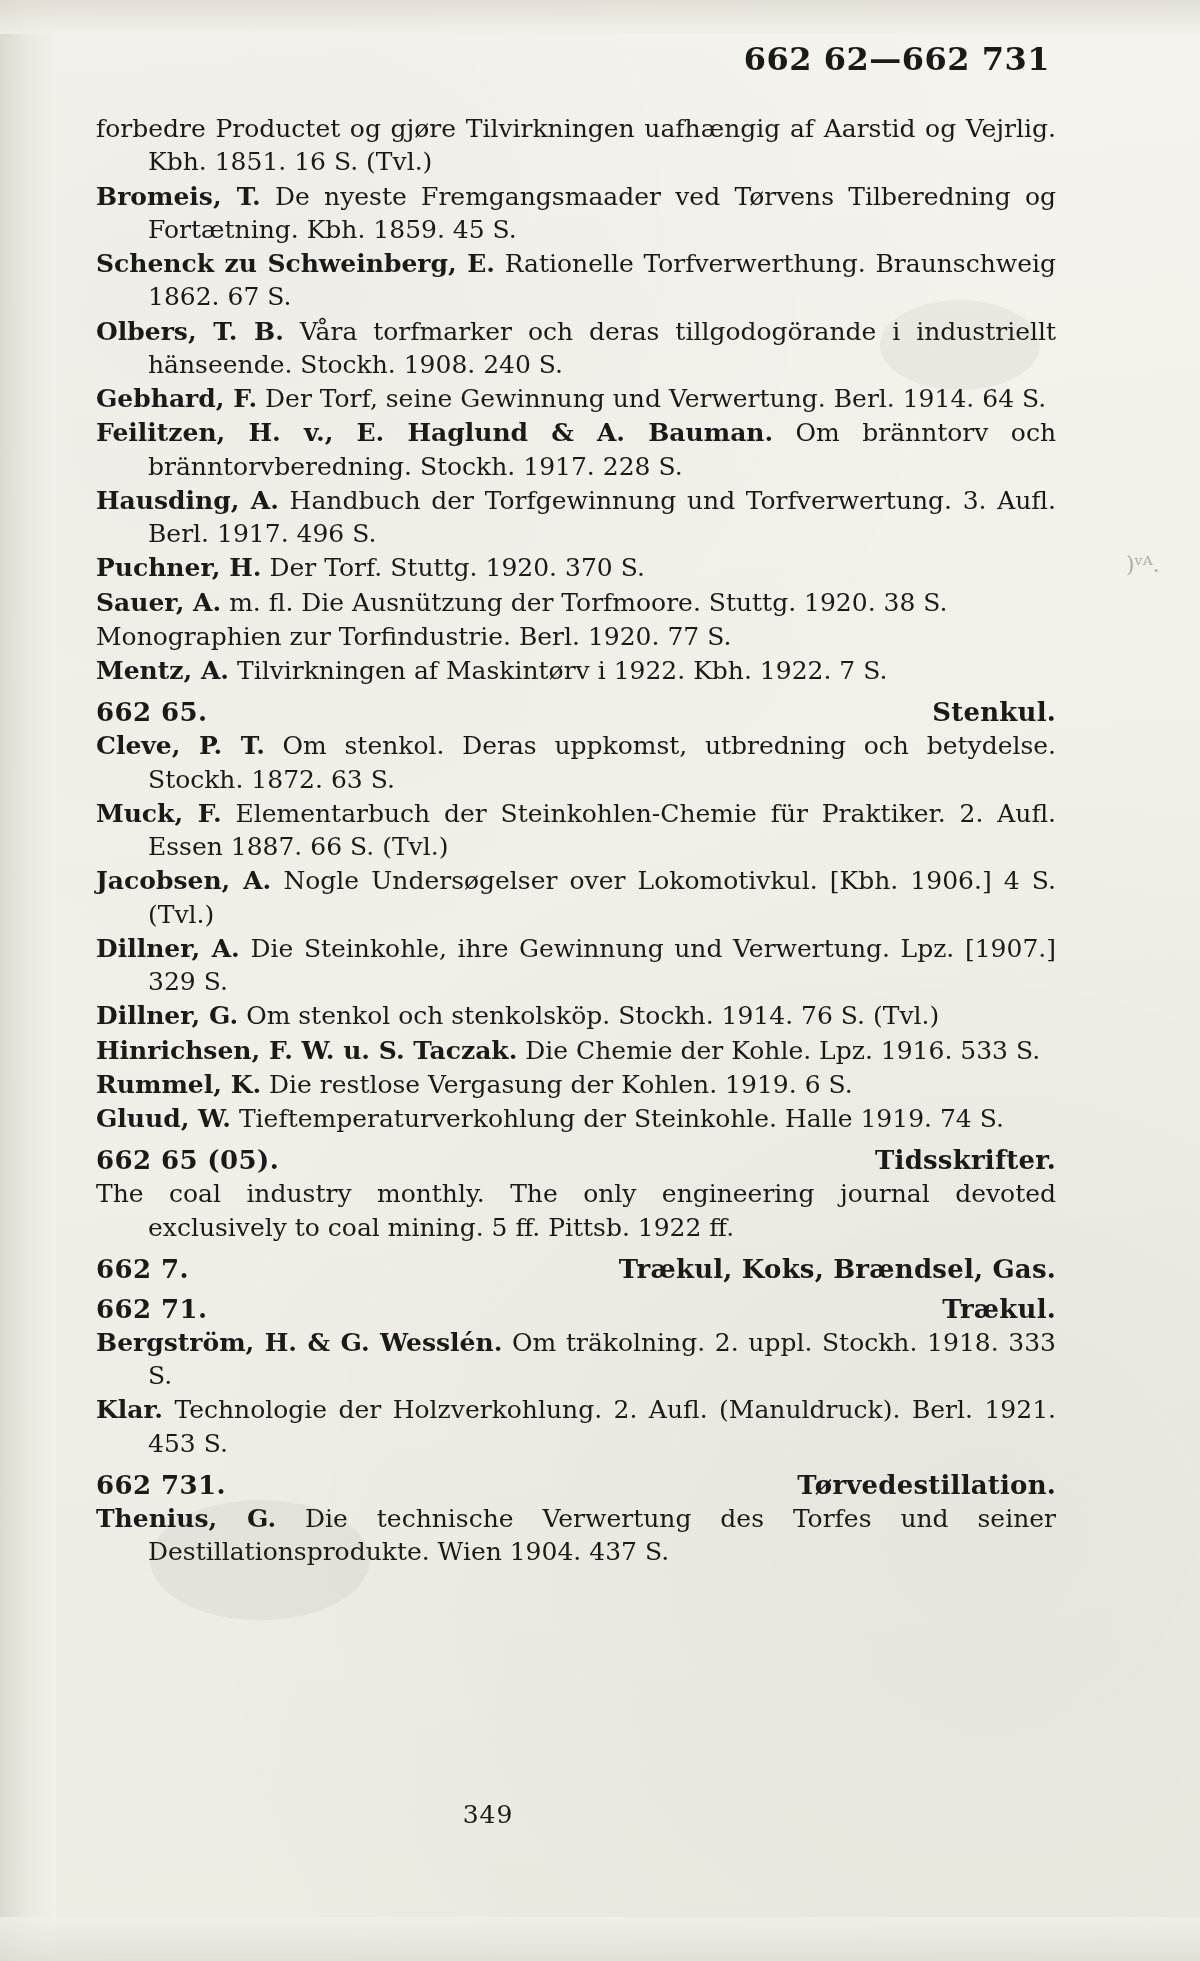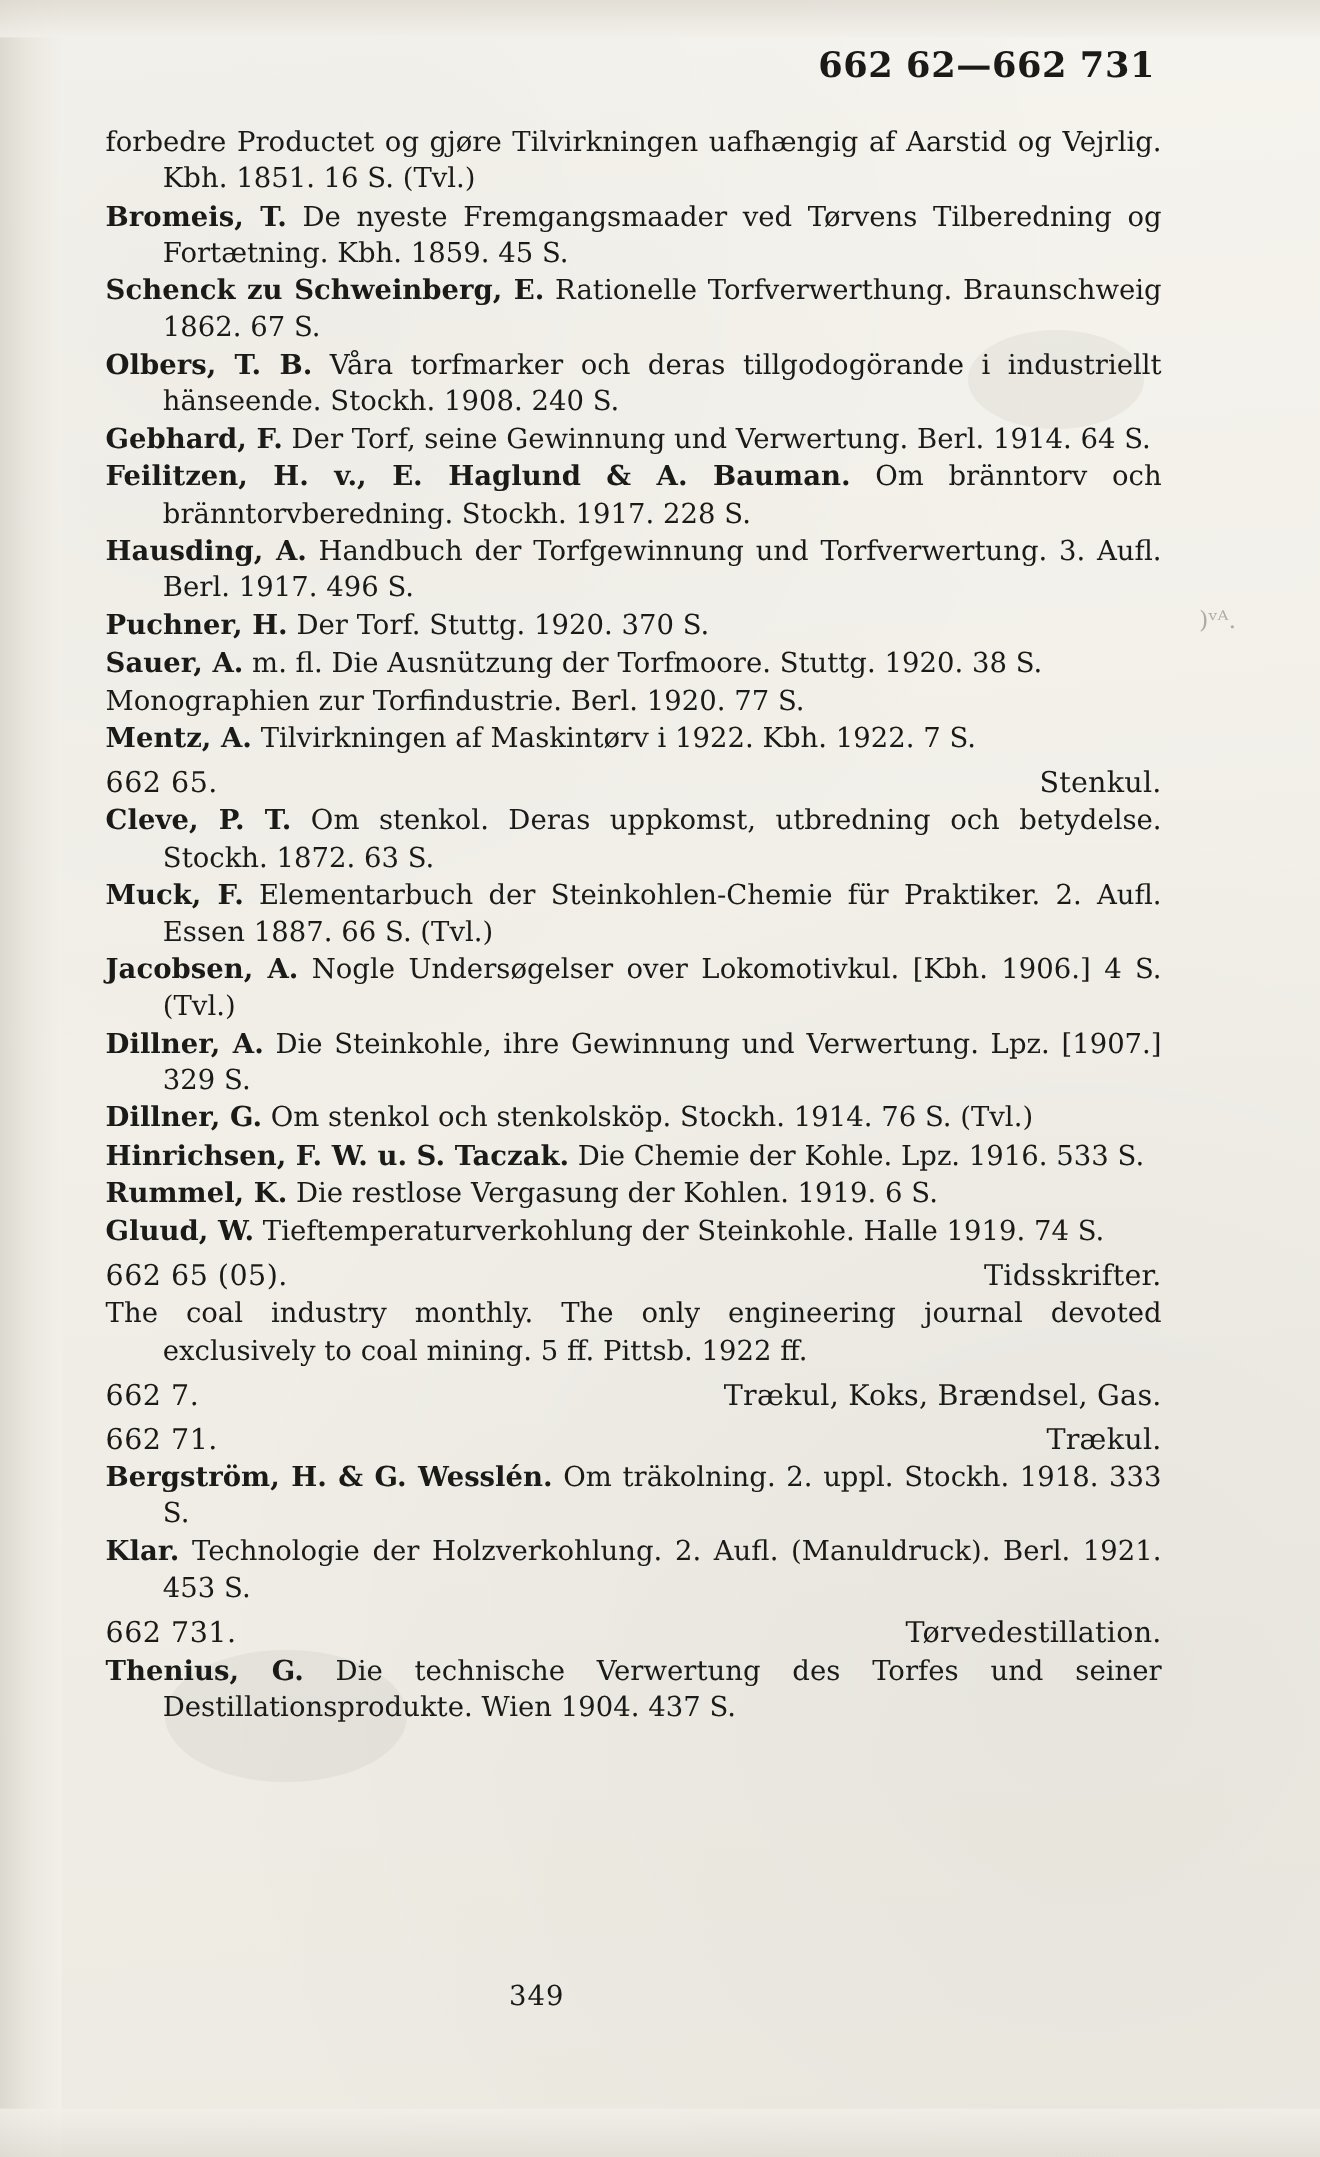--- a/index.html
+++ b/index.html
@@ -72,21 +72,21 @@
   .entry > .first-line-pull {
     margin-left: -52px;
   }
   .author {
     font-weight: bold;
   }
   .section-head {
     display: flex;
     justify-content: space-between;
     align-items: flex-end;
-    font-weight: normal;
+    font-weight: bold;
     font-size: 26px;
     margin: 10px 0 2px 0;
   }
   .section-num {
     letter-spacing: 0.4px;
   }
   .section-title {
     letter-spacing: 0.2px;
   }
   .folio {
@@ -114,21 +114,21 @@
 <body>
 
 <div class="page">
   <div class="paper-edge-left"></div>
   <div class="paper-edge-top"></div>
   <div class="paper-edge-bottom"></div>
 
   <div class="smudge" style="left:880px; top:300px; width:160px; height:90px;"></div>
   <div class="smudge" style="left:150px; top:1500px; width:220px; height:120px;"></div>
 
-  <div class="marginalia" style="left:1090px; top:552px;text-align:right;">)ᵛᴬ.</div>
+  <div class="marginalia" style="left:1126px; top:552px;text-align:right;">)ᵛᴬ.</div>
 
   <div class="content">
 
     <div class="running-head">662 62—662 731</div>
 
     <div>
       <p class="entry"><span class="first-line-pull"><span class="author"></span><span>forbedre Productet og gjøre Tilvirkningen uafhængig af Aarstid og Vejrlig. Kbh. 1851. 16 S. (Tvl.)</span></span></p>
       <p class="entry"><span class="first-line-pull"><span class="author">Bromeis, T.</span><span> De nyeste Fremgangsmaader ved Tørvens Tilberedning og Fortætning. Kbh. 1859. 45 S.</span></span></p>
       <p class="entry"><span class="first-line-pull"><span class="author">Schenck zu Schweinberg, E.</span><span> Rationelle Torfverwerthung. Braunschweig 1862. 67 S.</span></span></p>
       <p class="entry"><span class="first-line-pull"><span class="author">Olbers, T. B.</span><span> Våra torfmarker och deras tillgodogörande i industriellt hänseende. Stockh. 1908. 240 S.</span></span></p>

